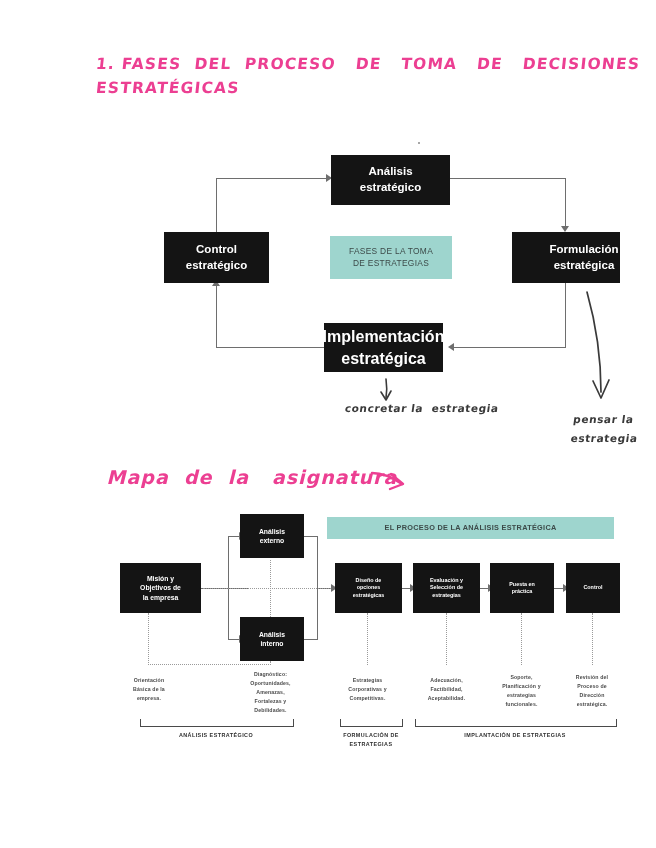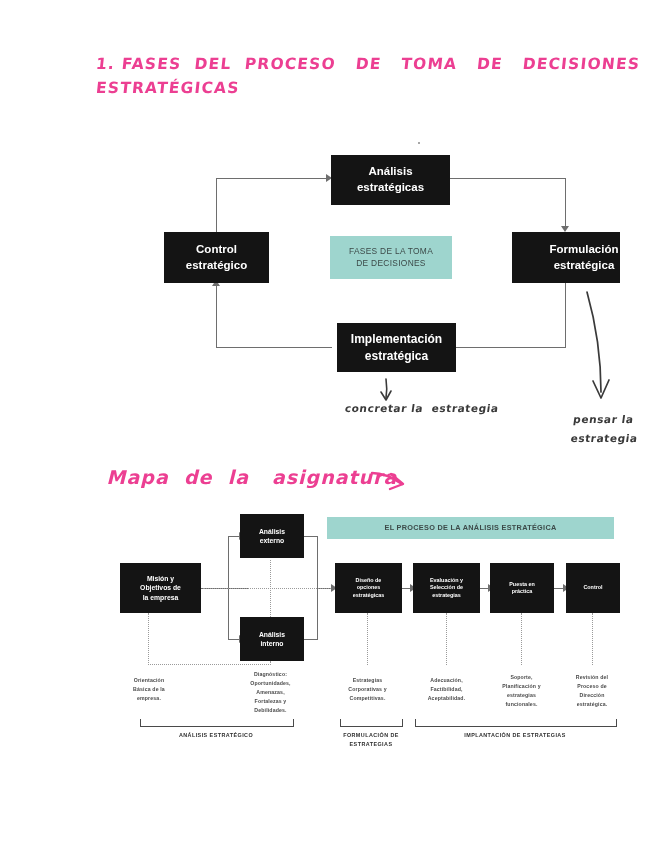--- a/index.html
+++ b/index.html
@@ -93,41 +93,41 @@
     <div class="ln v" style="left:565px;top:282px;height:66px;"></div>
     <div class="ln h" style="left:452px;top:347px;width:114px;"></div>
     <div class="arw l" style="left:448px;top:343px;"></div>
 
     <div class="ln h" style="left:216px;top:347px;width:116px;"></div>
     <div class="ln v" style="left:216px;top:286px;height:62px;"></div>
     <div class="arw u" style="left:212px;top:280px;"></div>
 
     <div class="dkbox" style="left:331px;top:155px;width:119px;height:50px;font-size:11.5px;">
       <span style="white-space:pre-line;">Análisis
-estratégicas</span>
+estratégico</span>
     </div>
 
     <div class="dkbox" style="left:512px;top:232px;width:108px;height:51px;font-size:11.5px;padding-left:36px;">
       <span style="white-space:pre-line;">Formulación
 estratégica</span>
     </div>
 
-    <div class="dkbox" style="left:337px;top:323px;width:119px;height:49px;font-size:12px;">
+    <div class="dkbox" style="left:324px;top:323px;width:119px;height:49px;font-size:16px;">
       <span style="white-space:pre-line;">Implementación
 estratégica</span>
     </div>
 
     <div class="dkbox" style="left:164px;top:232px;width:105px;height:51px;font-size:11.5px;">
       <span style="white-space:pre-line;">Control
 estratégico</span>
     </div>
 
     <div class="tealbox" style="left:330px;top:236px;width:122px;height:43px;font-size:8.4px;">
       <span style="white-space:pre-line;">FASES DE LA TOMA
-DE DECISIONES</span>
+DE ESTRATEGIAS</span>
     </div>
   </div>
 
   <svg width="40" height="30" style="left:378px;top:378px;">
     <path d="M8 1 C9 8, 9 14, 8 20" stroke="#3a3a3a" stroke-width="1.6" fill="none" stroke-linecap="round"></path>
     <path d="M3 14 L8 22 L13 13" stroke="#3a3a3a" stroke-width="1.6" fill="none" stroke-linecap="round" stroke-linejoin="round"></path>
   </svg>
   <div class="hand-dark" id="note-concretar">concretar la  estrategia</div>
 
   <svg width="50" height="120" style="left:580px;top:288px;">

